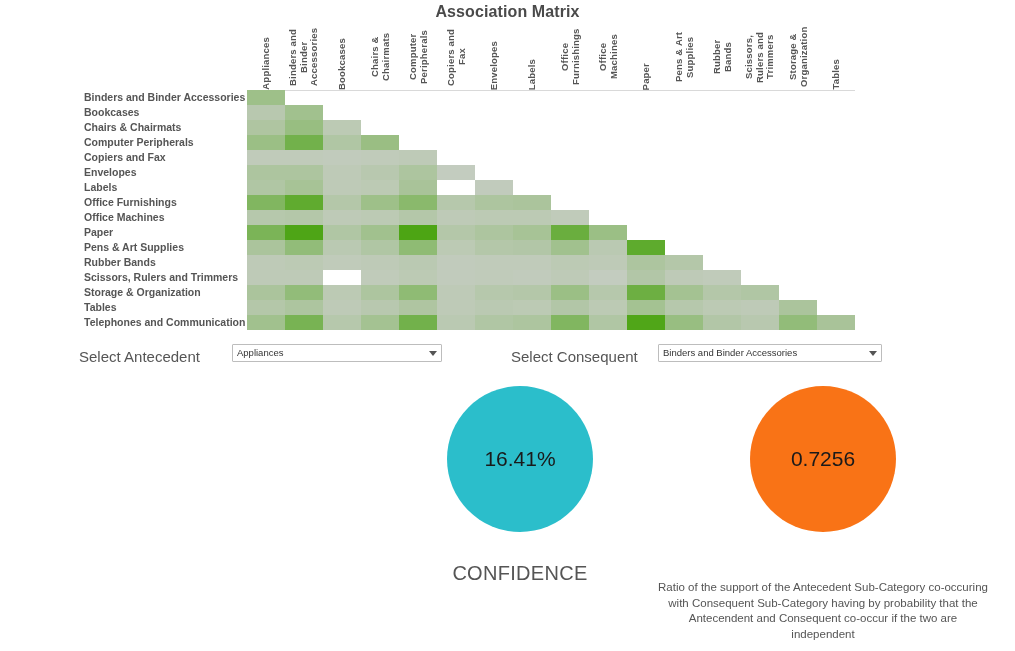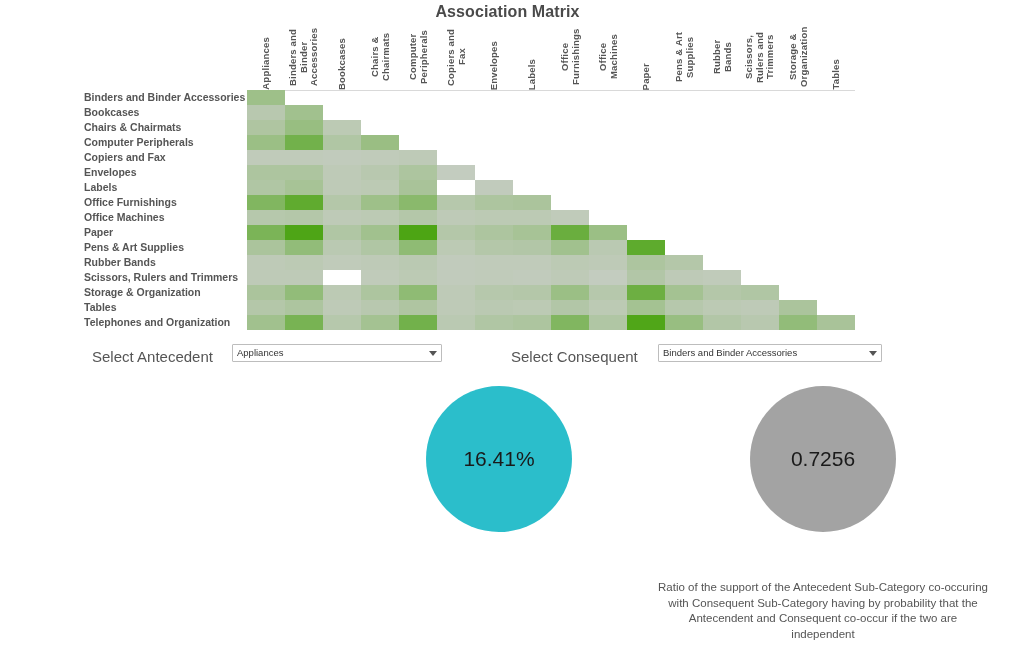--- a/index.html
+++ b/index.html
@@ -115,21 +115,21 @@
     top: 344px;
     width: 1015px;
     height: 32px;
   }
   .sel-label {
     position: absolute;
     font-size: 15px;
     color: #555555;
     top: 4px;
   }
-  .sel-label.antecedent { left: 92px; }
+  .sel-label.antecedent { left: 79px; }
   .sel-label.consequent { left: 511px; }
 
   .dropdown {
     position: absolute;
     top: 0;
     height: 18px;
     border: 1px solid #bdbdbd;
     background: #ffffff;
     border-radius: 1px;
     box-sizing: border-box;
@@ -166,21 +166,21 @@
     width: 1015px;
     height: 265px;
   }
   .kpi {
     position: absolute;
     top: 0;
     width: 330px;
     height: 265px;
   }
   .kpi.support    { left: 62px; }
-  .kpi.confidence { left: 334px; }
+  .kpi.confidence { left: 355px; }
   .kpi.lift       { left: 658px; }
 
   .kpi-circle {
     position: absolute;
     top: 0;
     left: 50%;
     transform: translateX(-50%);
     width: 146px;
     height: 146px;
     border-radius: 50%;
@@ -284,21 +284,21 @@
       <div class="row-label" style="top: 75px;">Envelopes</div>
       <div class="row-label" style="top: 90px;">Labels</div>
       <div class="row-label" style="top: 105px;">Office Furnishings</div>
       <div class="row-label" style="top: 120px;">Office Machines</div>
       <div class="row-label" style="top: 135px;">Paper</div>
       <div class="row-label" style="top: 150px;">Pens &amp; Art Supplies</div>
       <div class="row-label" style="top: 165px;">Rubber Bands</div>
       <div class="row-label" style="top: 180px;">Scissors, Rulers and Trimmers</div>
       <div class="row-label" style="top: 195px;">Storage &amp; Organization</div>
       <div class="row-label" style="top: 210px;">Tables</div>
-      <div class="row-label" style="top: 225px;">Telephones and Organization</div>
+      <div class="row-label" style="top: 225px;">Telephones and Communication</div>
     </div>
 
   <div class="heatmap" id="heatmap">
       <div class="hm-cell" style="left: 0px; top: 0px; background: rgb(158, 192, 137);"></div>
       <div class="hm-cell" style="left: 0px; top: 15px; background: rgb(184, 200, 175);"></div>
       <div class="hm-cell" style="left: 38px; top: 15px; background: rgb(161, 193, 142);"></div>
       <div class="hm-cell" style="left: 0px; top: 30px; background: rgb(175, 197, 161);"></div>
       <div class="hm-cell" style="left: 38px; top: 30px; background: rgb(152, 190, 129);"></div>
       <div class="hm-cell" style="left: 76px; top: 30px; background: rgb(188, 202, 180);"></div>
       <div class="hm-cell" style="left: 0px; top: 45px; background: rgb(155, 191, 133);"></div>
@@ -445,24 +445,25 @@
     </div>
   </div>
 
   <div class="kpi-area">
 
 
     <div class="kpi confidence">
       <div class="kpi-circle" id="circle-confidence" style="background: rgb(43, 190, 203);">
         <span class="kpi-value">16.41%</span>
       </div>
+      <div class="kpi-name">CONFIDENCE</div>
     </div>
 
     <div class="kpi lift">
-      <div class="kpi-circle" id="circle-lift" style="background: #a3a3a3;">
+      <div class="kpi-circle" id="circle-lift" style="background: #f97316;">
         <span class="kpi-value">0.7256</span>
       </div>
       <div class="kpi-desc">Ratio of the support of the Antecedent Sub-Category co-occuring with Consequent Sub-Category having by probability that the Antecendent and Consequent co-occur if the two are independent</div>
     </div>
 
   </div>
 
 </div>
 
 </body></html>

